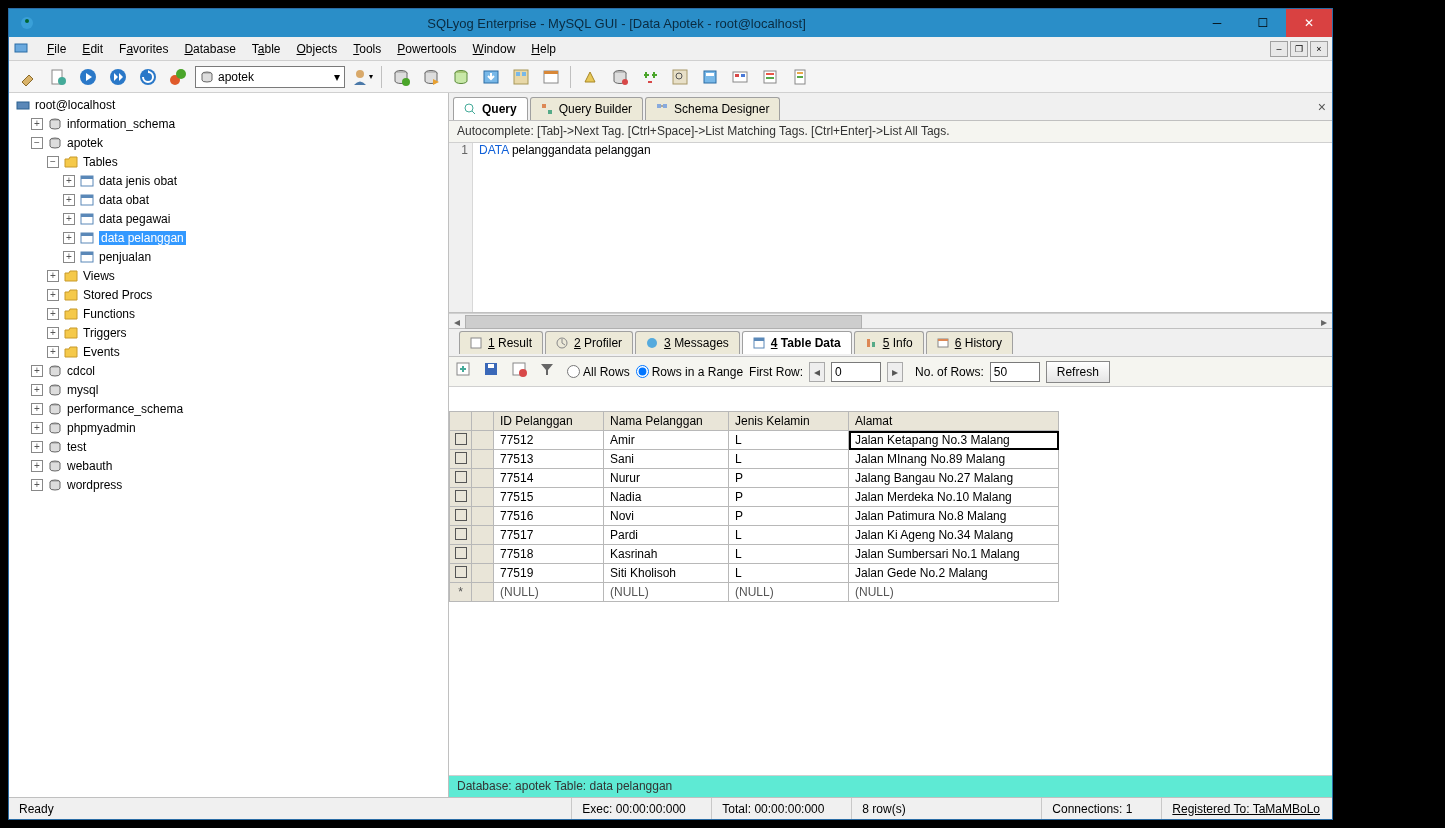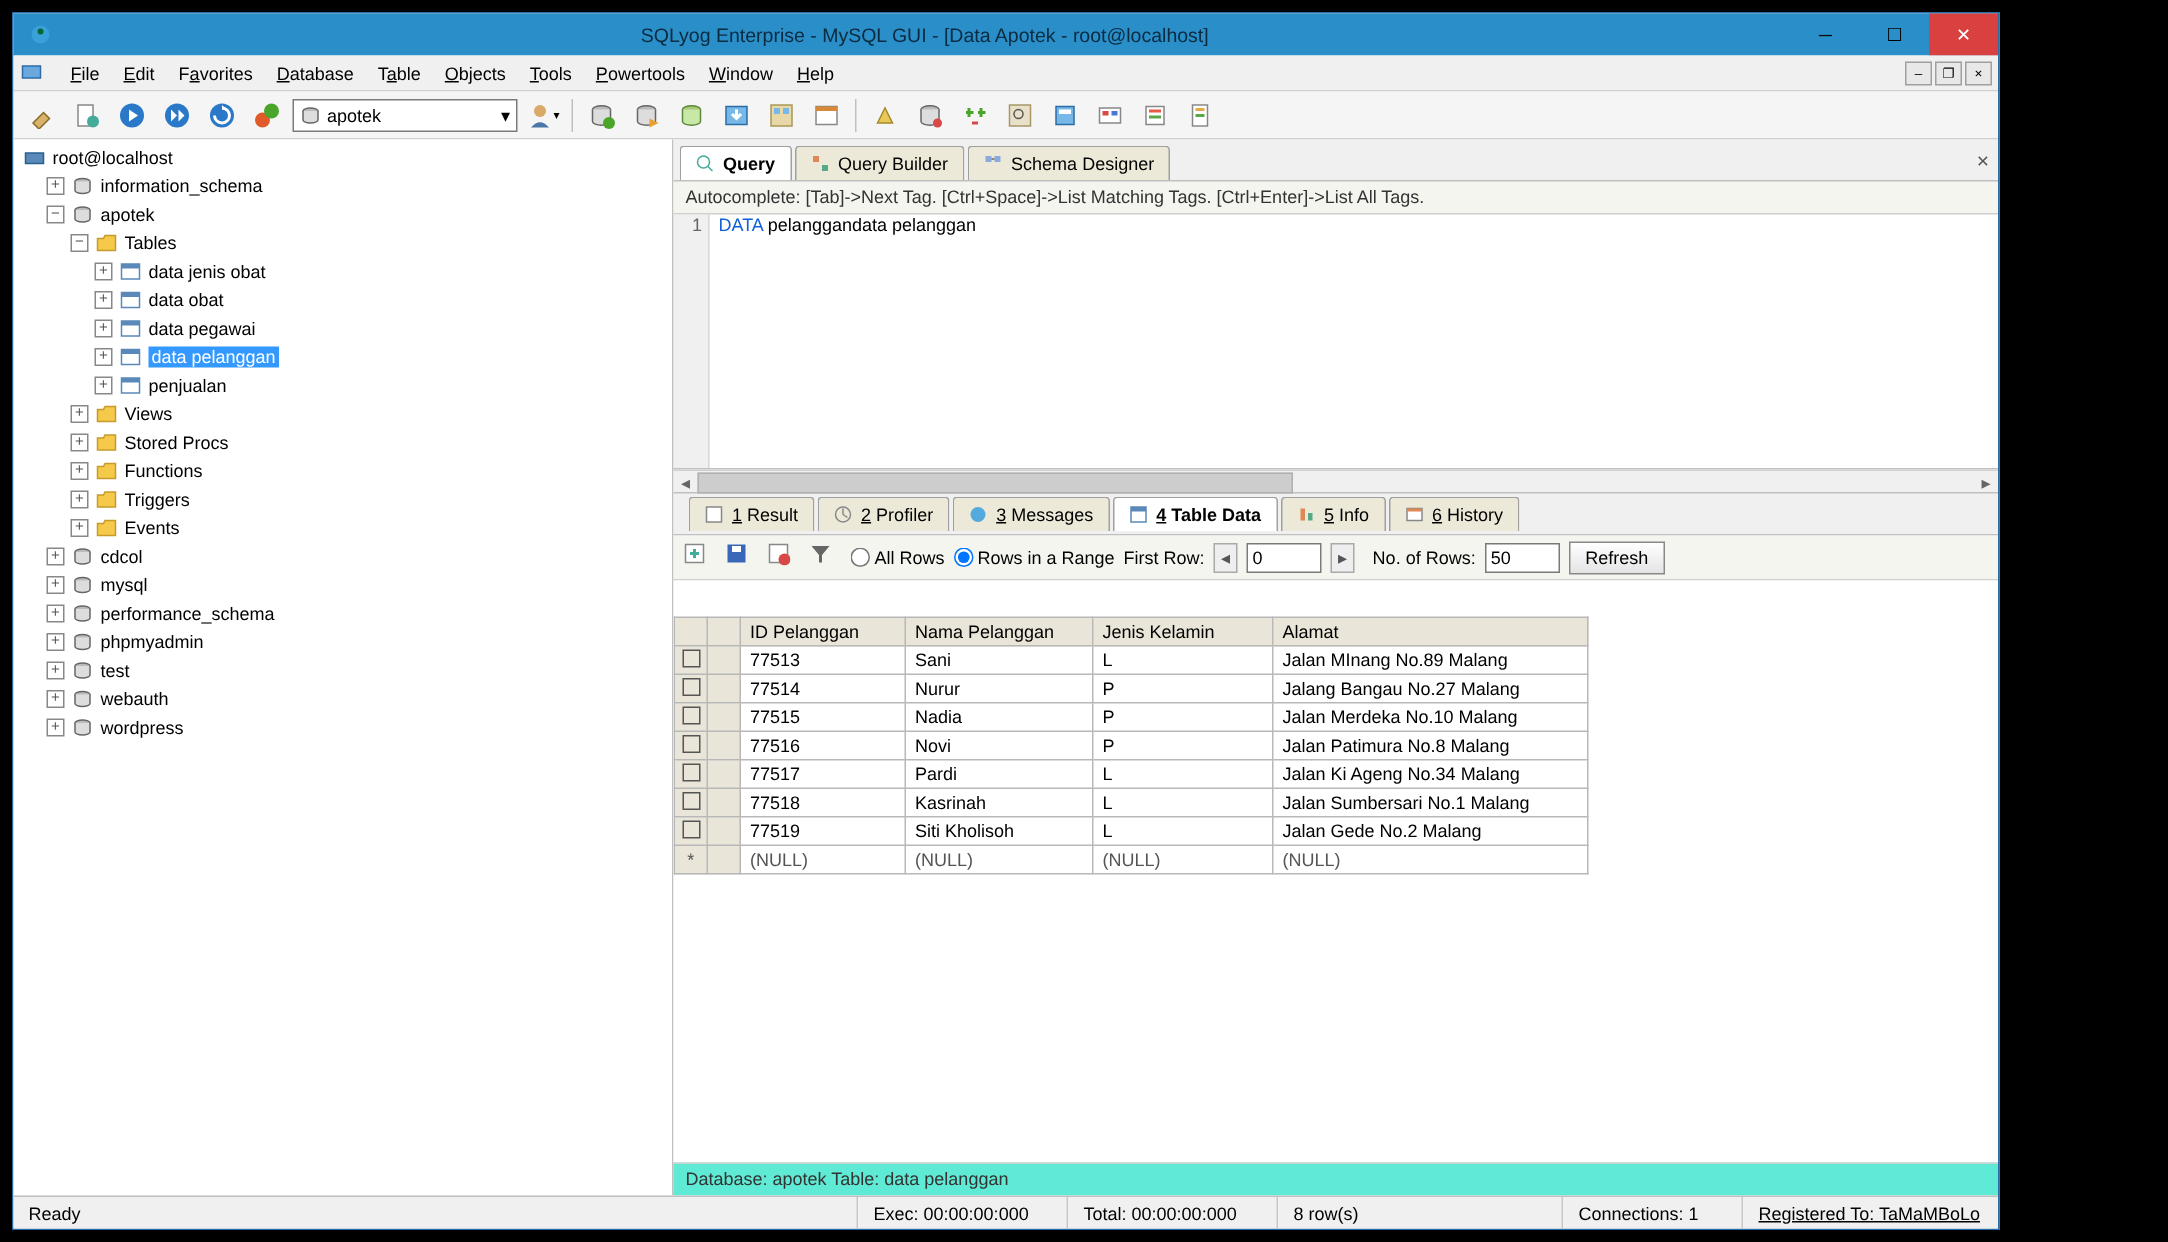--- a/index.html
+++ b/index.html
@@ -618,20 +618,28 @@
                 <th style="width:22px"></th>
                 <th style="width:22px"></th>
                 <th style="width:110px">ID Pelanggan</th>
                 <th style="width:125px">Nama Pelanggan</th>
                 <th style="width:120px">Jenis Kelamin</th>
                 <th style="width:210px">Alamat</th>
               </tr>
               <tr>
                 <td class="rowhdr"><span class="checkbox-sq"></span></td>
                 <td class="rowhdr"></td>
+                <td class="">77512</td>
+                <td class="">Amir</td>
+                <td class="">L</td>
+                <td class=" sel">Jalan Ketapang No.3 Malang</td>
+              </tr>
+              <tr>
+                <td class="rowhdr"><span class="checkbox-sq"></span></td>
+                <td class="rowhdr"></td>
                 <td class="">77513</td>
                 <td class="">Sani</td>
                 <td class="">L</td>
                 <td class="">Jalan MInang No.89 Malang</td>
               </tr>
               <tr>
                 <td class="rowhdr"><span class="checkbox-sq"></span></td>
                 <td class="rowhdr"></td>
                 <td class="">77514</td>
                 <td class="">Nurur</td>

